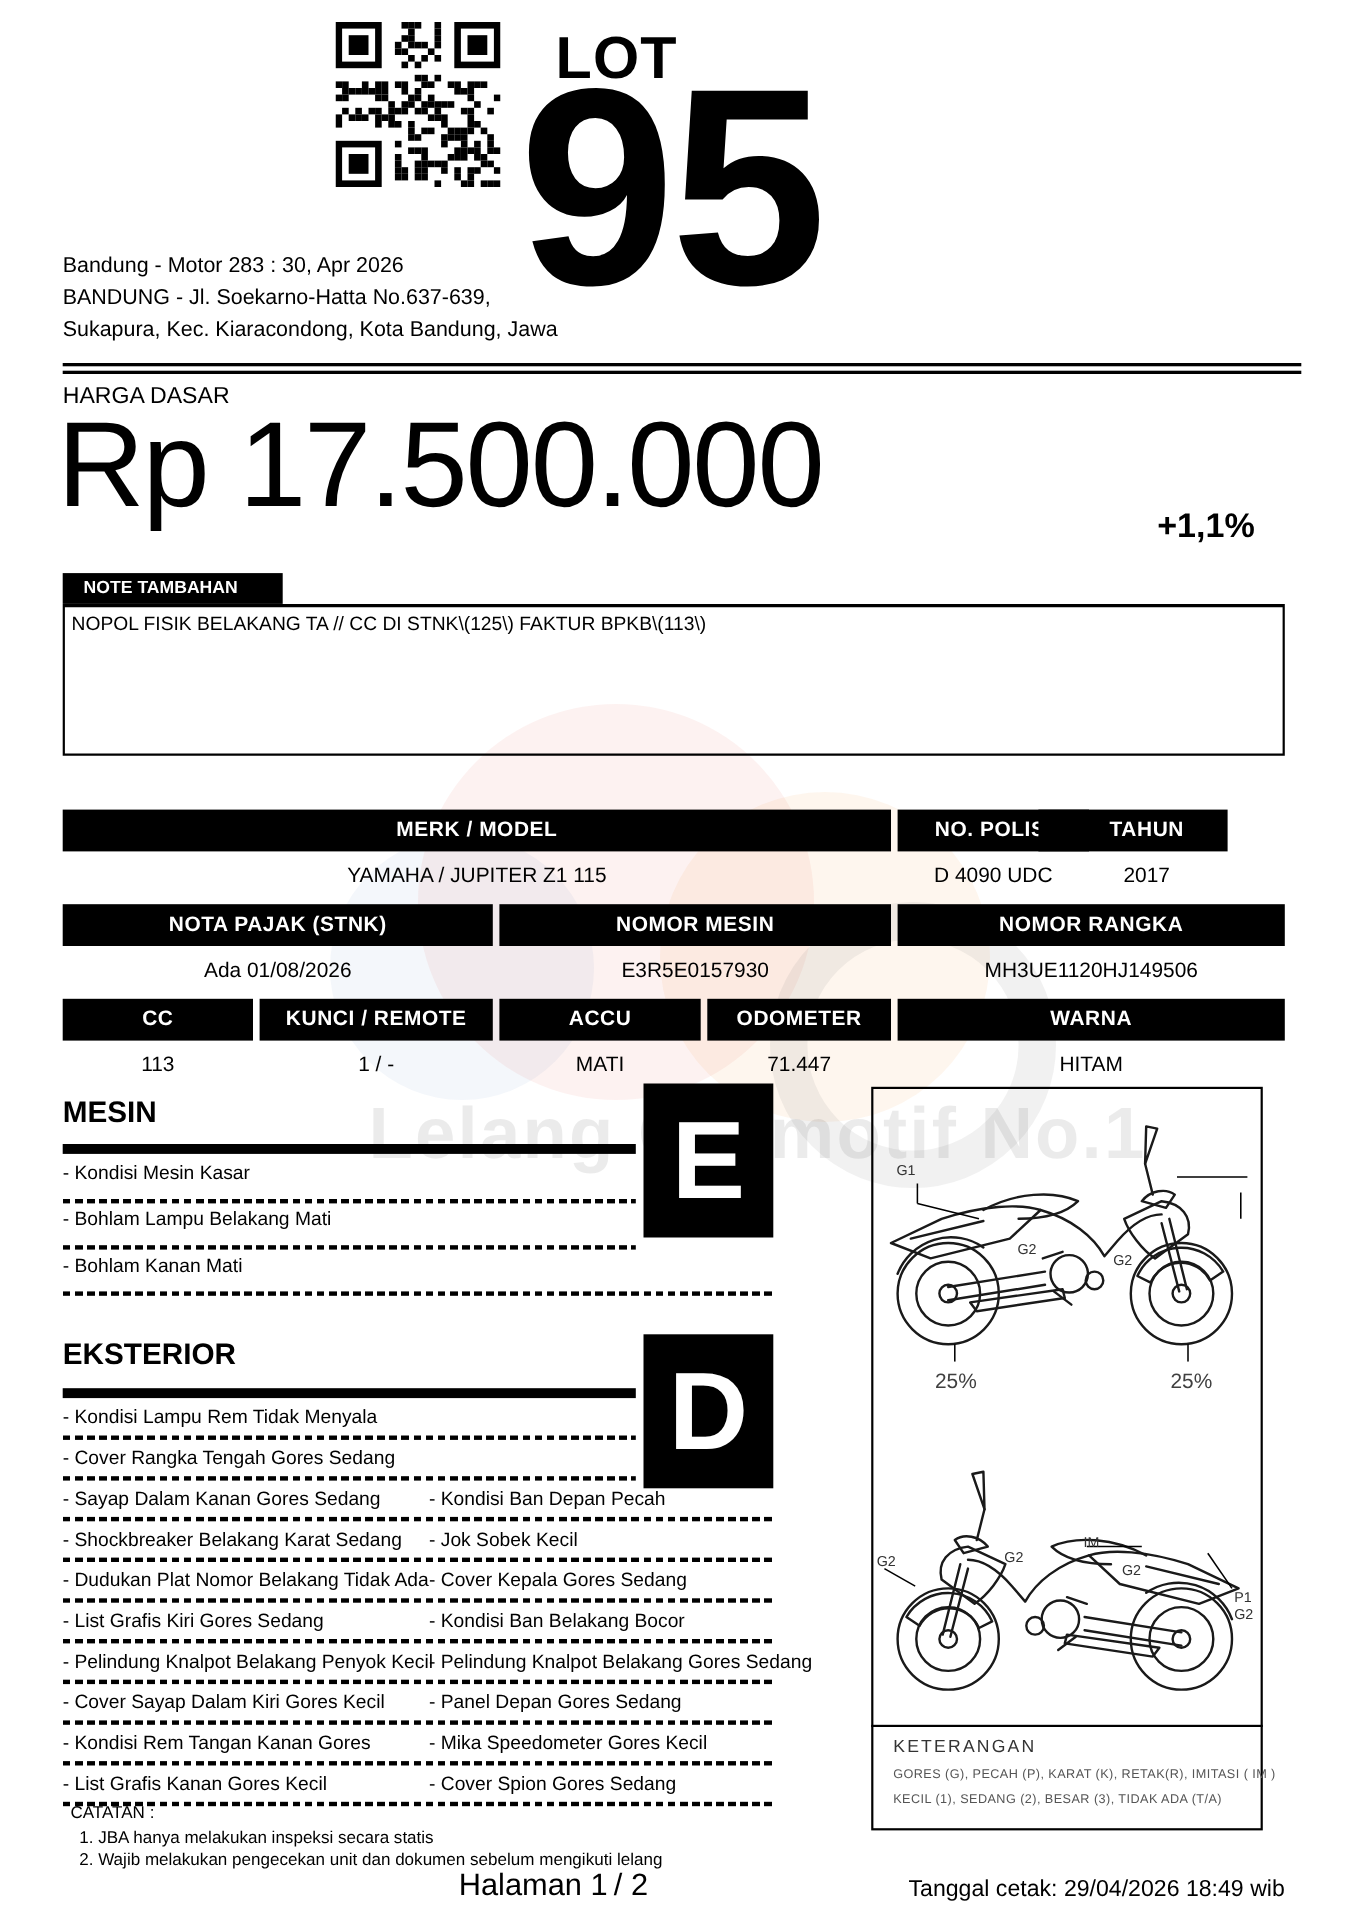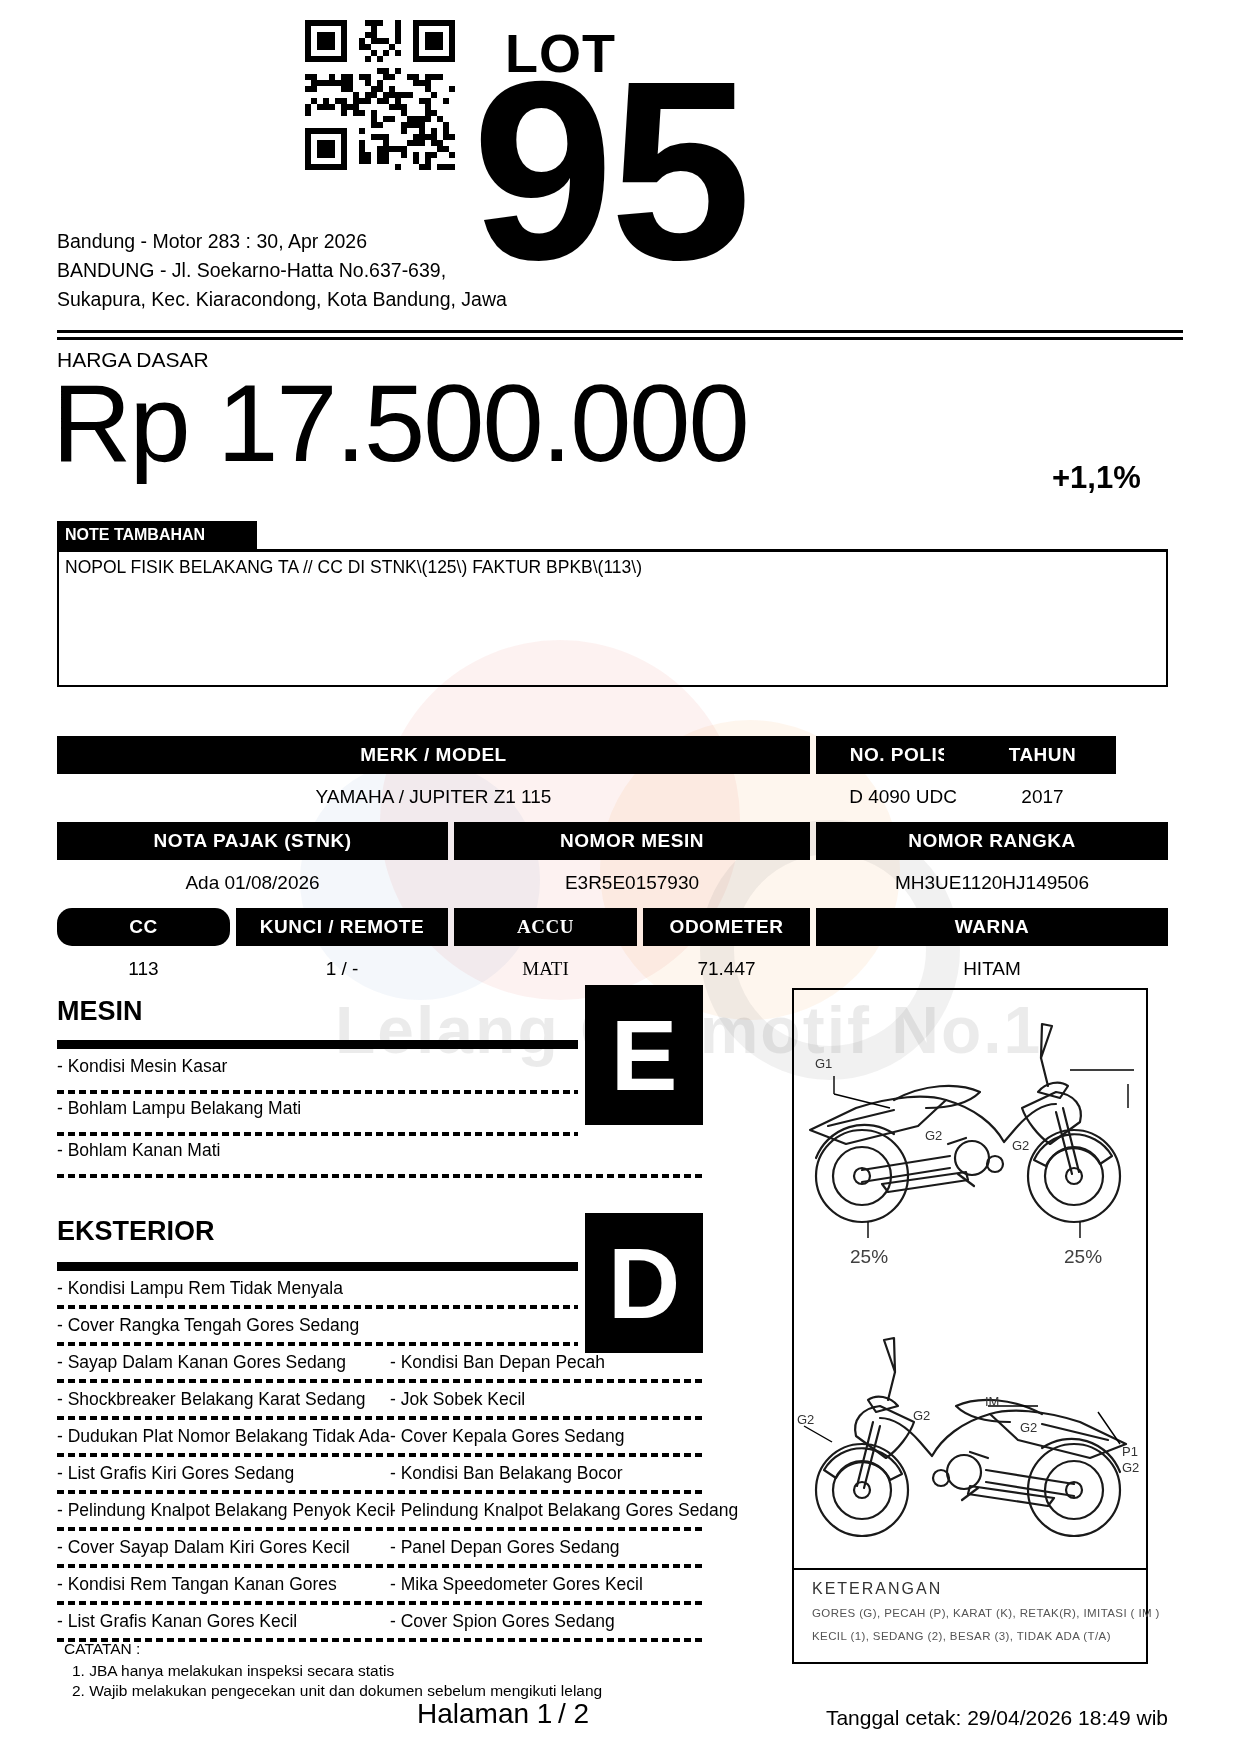--- a/index.html
+++ b/index.html
@@ -19,31 +19,31 @@
   #qr{position:absolute;left:305px;top:20px;width:150px;height:150px;z-index:1;}
   .lot-label{left:503px;top:22px;width:115px;text-align:center;font-size:54px;font-weight:bold;letter-spacing:1px;z-index:1;}
   .lot-number{left:472px;top:50px;font-size:255px;font-weight:bold;line-height:0.95;letter-spacing:-4px;z-index:1;}
   .addr{left:57px;top:227px;font-size:19.5px;line-height:29px;z-index:2;}
   .dbl-rule{left:57px;top:330px;width:1126px;height:10px;border-top:3px solid #000;border-bottom:3px solid #000;z-index:1;}
   .price-label{left:57px;top:348px;font-size:21px;z-index:1;}
   .price-amount{left:52px;top:368px;font-size:110px;letter-spacing:-2px;line-height:1.0;z-index:1;}
   .price-change{left:1052px;top:460px;font-size:31px;font-weight:bold;z-index:1;}
   
   .note-label{left:57px;top:521px;width:200px;height:28px;background:#000;color:#fff;font-size:16px;
-              font-weight:bold;display:flex;align-items:center;padding-left:8px;z-index:2;}
+              font-weight:bold;display:flex;align-items:center;padding-left:19px;z-index:2;}
   .note-box{left:57px;top:549px;width:1111px;height:138px;border:2px solid #000;border-top:3px solid #000;
             padding:5px 6px;font-size:17.5px;z-index:1;}
   
   .th{position:absolute;background:#000;color:#fff;font-weight:bold;font-size:19px;height:38px;
       display:flex;align-items:center;justify-content:center;letter-spacing:0.5px;z-index:1;}
   .td{position:absolute;font-size:19px;height:42px;display:flex;align-items:center;justify-content:center;z-index:1;}
   .rh1{top:736px;} .rv1{top:776px;} .rh2{top:822px;} .rv2{top:862px;} .rh3{top:908px;} .rv3{top:948px;}
   .cA{left:57px;width:753px;} .cB{left:816px;width:174px;} .cC{left:944px;width:172px;padding-left:25px;}
   .cD{left:57px;width:391px;} .cE{left:454px;width:356px;} .cF{left:816px;width:352px;}
-  .cG{left:57px;width:173px;border-radius:15px;} .cH{left:236px;width:212px;} .cI{left:454px;width:183px;font-family:Liberation Serif, serif;}
+  .cG{left:57px;width:173px;} .cH{left:236px;width:212px;} .cI{left:454px;width:183px;}
   .cJ{left:643px;width:167px;} .cK{left:816px;width:352px;}
   
   .sec-title{font-size:27px;font-weight:bold;z-index:1;}
   .sec-bar{height:9px;background:#000;z-index:1;}
   .item{position:absolute;font-size:17.5px;white-space:nowrap;z-index:1;}
   .dash{position:absolute;height:4px;z-index:1;
         background:repeating-linear-gradient(90deg,#000 0 7px,transparent 7px 11px);}
   .badge{position:absolute;left:585px;width:118px;height:140px;background:#000;color:#fff;
          display:flex;align-items:center;justify-content:center;font-size:100px;font-weight:bold;z-index:3;}
   

